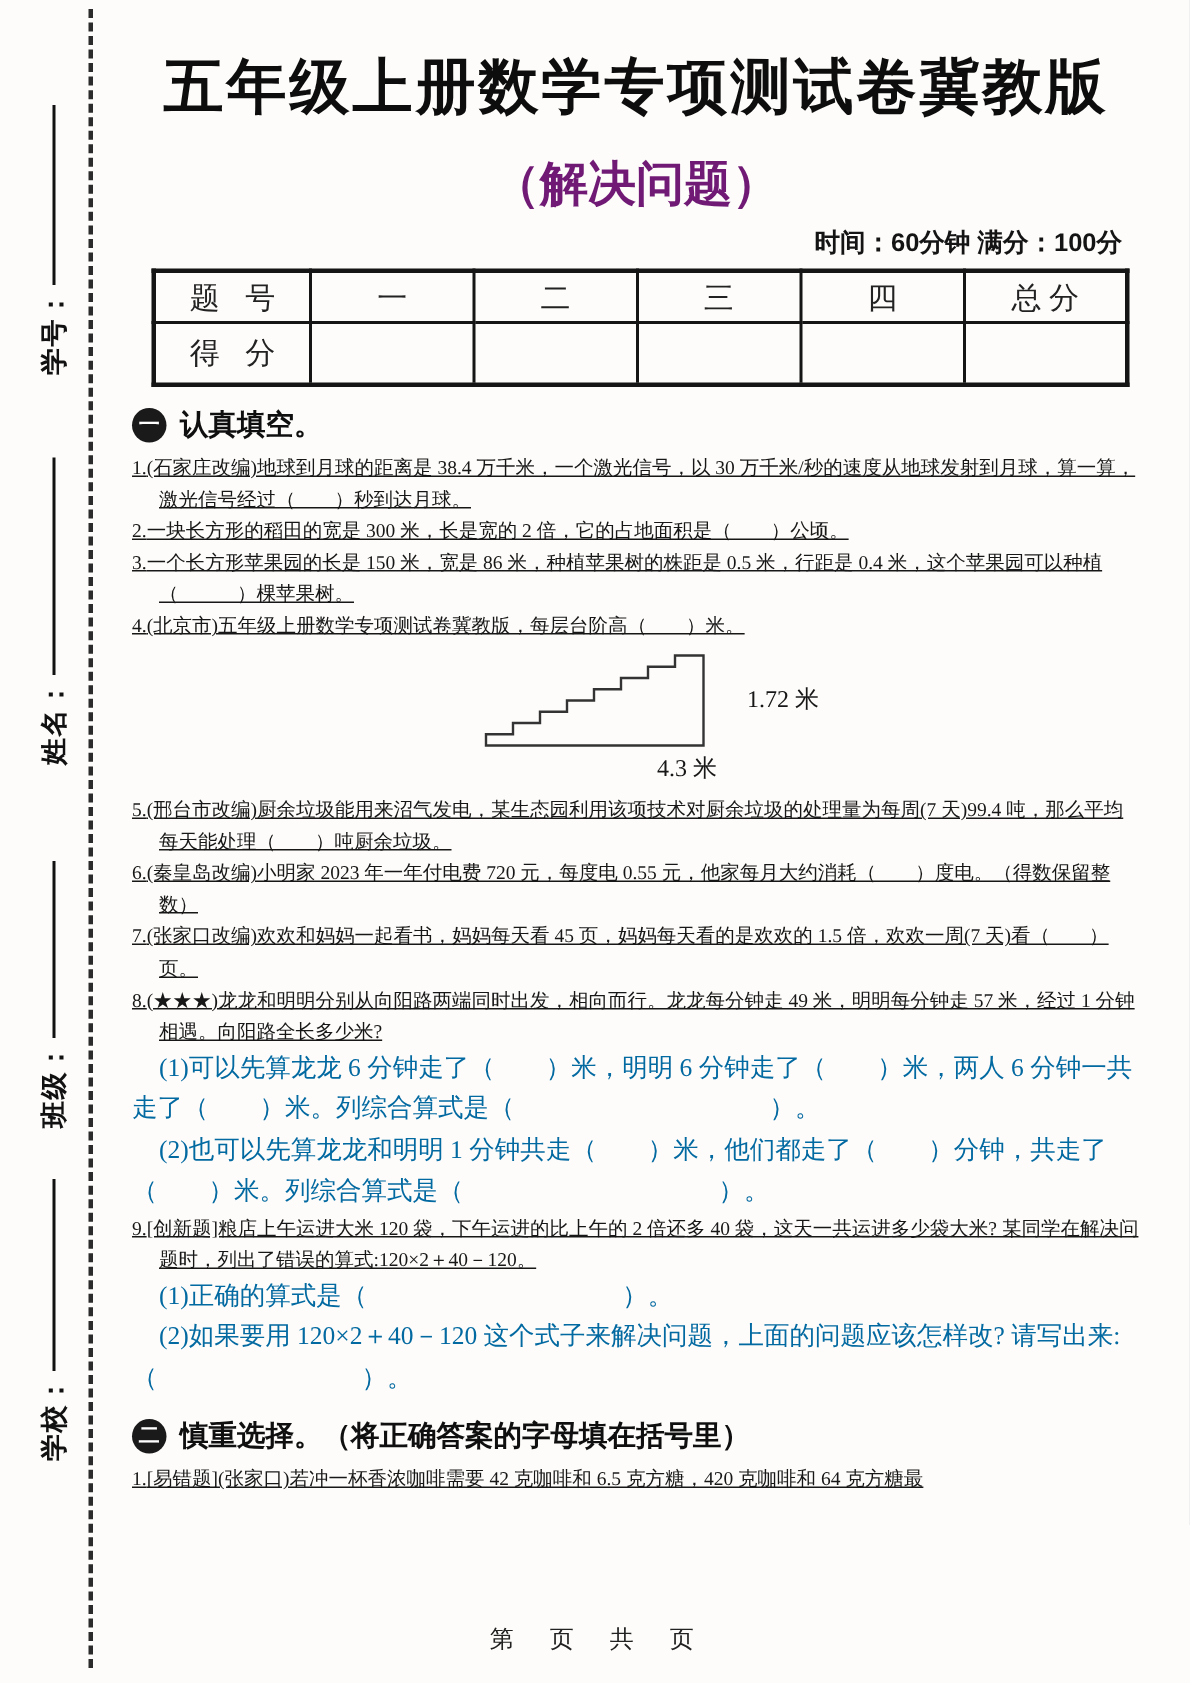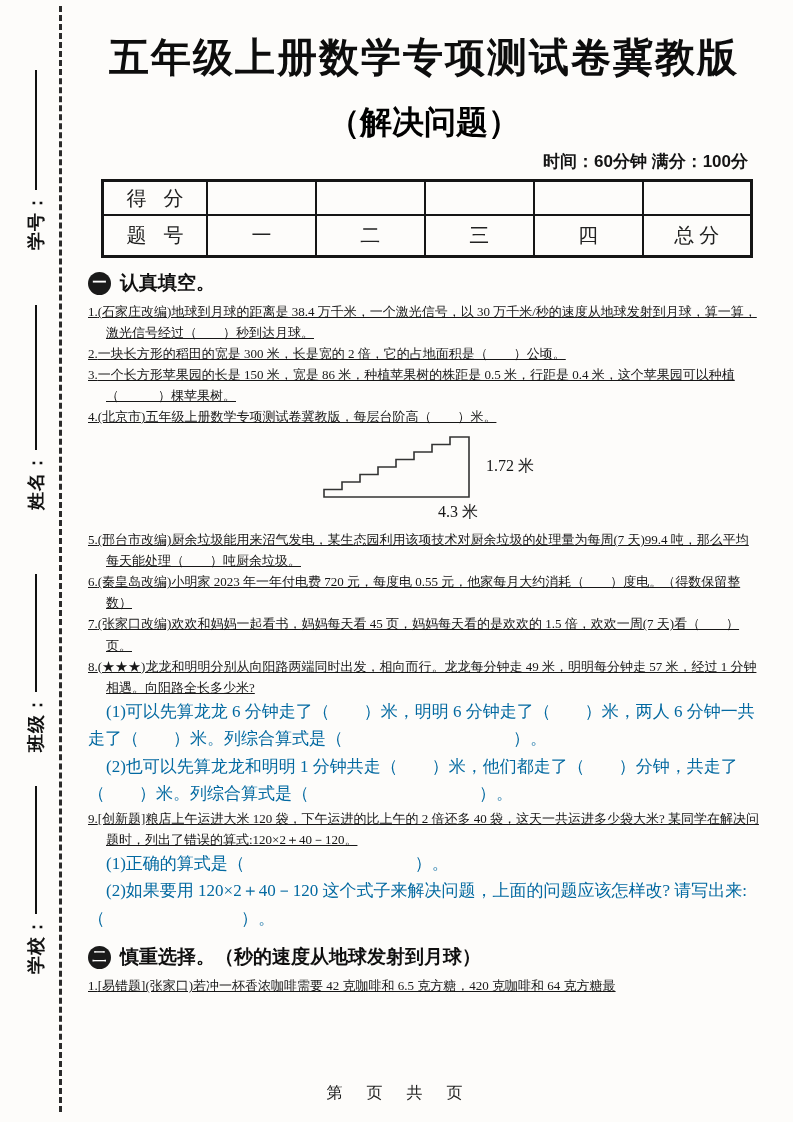--- a/index.html
+++ b/index.html
@@ -19,21 +19,21 @@
   .side-line{display:inline-block;height:2px;background:#111;vertical-align:5px;margin-left:3px;}
   .w120{width:120px;} .w145{width:145px;} .w118{width:118px;} .w128{width:128px;}
   
   .content{position:absolute;left:88px;top:0;width:672px;}
   .title{
     margin:30px 0 0 0;text-align:center;font-family:"Liberation Sans","DejaVu Sans",sans-serif;
     font-weight:900;font-size:40px;letter-spacing:2px;color:#0d0d0d;
   }
   .subtitle{
     margin-top:16px;text-align:center;font-family:Liberation Mono, monospace;
-    font-weight:800;font-size:32px;color:#000000;
+    font-weight:800;font-size:32px;color:#701a75;
   }
   .meta{
     margin-top:5px;text-align:right;padding-right:12px;
     font-family:"Liberation Sans","DejaVu Sans",sans-serif;font-weight:700;font-size:17px;
   }
   .score-table{
     border-collapse:collapse;margin:6px 0 0 13px;width:652px;table-layout:fixed;
   }
   .score-table td{
     border:2px solid #151515;text-align:center;vertical-align:middle;
@@ -49,21 +49,21 @@
     font-family:"Liberation Sans","DejaVu Sans",sans-serif;font-weight:800;font-size:19px;color:#0f0f0f;
   }
   .badge{
     width:23px;height:23px;border-radius:50%;background:#1a1a1a;color:#fff;
     display:flex;align-items:center;justify-content:center;
     font-size:14px;font-weight:700;flex:0 0 23px;
   }
   .q{font-size:13px;line-height:1.62;padding-left:18px;text-indent:-18px;color:#171717;text-decoration:underline;}
   .sub{font-size:17px;line-height:1.62;text-indent:18px;color:#0369a1;}
   .stairs-wrap{margin:4px 0 6px 232px;font-size:16px;color:#171717;}
-  .stairs-row{display:flex;align-items:center;gap:8px;text-align:right;}
+  .stairs-row{display:flex;align-items:center;gap:20px;text-align:right;}
   .stairs-svg{display:block;}
   .stairs-svg path{fill:none;stroke:#333;stroke-width:1.6;}
   .stairs-w{width:158px;text-align:right;margin-top:1px;}
   .footer{
     position:absolute;bottom:18px;left:0;width:100%;text-align:center;
     font-size:16px;letter-spacing:4px;color:#222;
   }
 </style>
 </head>
 <body>
@@ -87,34 +87,34 @@
 
   <div class="content">
 
     <h1 class="title">五年级上册数学专项测试卷冀教版</h1>
     <div class="subtitle">（解决问题）</div>
     <div class="meta">时间：60分钟  满分：100分</div>
 
     <table class="score-table">
       <tbody>
         <tr>
+          <td class="c0 spaced">题 号</td>
+          <td>一</td>
+          <td>二</td>
+          <td>三</td>
+          <td>四</td>
+          <td>总 分</td>
+        </tr>
+        <tr>
           <td class="c0 spaced">得 分</td>
           <td></td>
           <td></td>
           <td></td>
           <td></td>
           <td></td>
-        </tr>
-        <tr>
-          <td class="c0 spaced">题 号</td>
-          <td>一</td>
-          <td>二</td>
-          <td>三</td>
-          <td>四</td>
-          <td>总 分</td>
         </tr>
       </tbody>
     </table>
 
     <div class="section-head">
       <span class="badge">一</span>
       <span>认真填空。</span>
     </div>
 
     <div class="q">
@@ -155,21 +155,21 @@
     <div class="sub">(1)可以先算龙龙 6 分钟走了（　　）米，明明 6 分钟走了（　　）米，两人 6 分钟一共走了（　　）米。列综合算式是（　　　　　　　　　　）。</div>
     <div class="sub">(2)也可以先算龙龙和明明 1 分钟共走（　　）米，他们都走了（　　）分钟，共走了（　　）米。列综合算式是（　　　　　　　　　　）。</div>
     <div class="q">
       <span>9.</span><span>[创新题]粮店上午运进大米 120 袋，下午运进的比上午的 2 倍还多 40 袋，这天一共运进多少袋大米? 某同学在解决问题时，列出了错误的算式:120×2＋40－120。</span>
     </div>
     <div class="sub">(1)正确的算式是（　　　　　　　　　　）。</div>
     <div class="sub">(2)如果要用 120×2＋40－120 这个式子来解决问题，上面的问题应该怎样改? 请写出来:（　　　　　　　　）。</div>
 
     <div class="section-head">
       <span class="badge">二</span>
-      <span>慎重选择。（秒的速度从地球发射到月球）</span>
+      <span>慎重选择。（将正确答案的字母填在括号里）</span>
     </div>
 
     <div class="q">
       <span>1.</span><span>[易错题](张家口)若冲一杯香浓咖啡需要 42 克咖啡和 6.5 克方糖，420 克咖啡和 64 克方糖最</span>
     </div>
 
   </div>
 
   <div class="footer">第　页　共　页</div>
 

